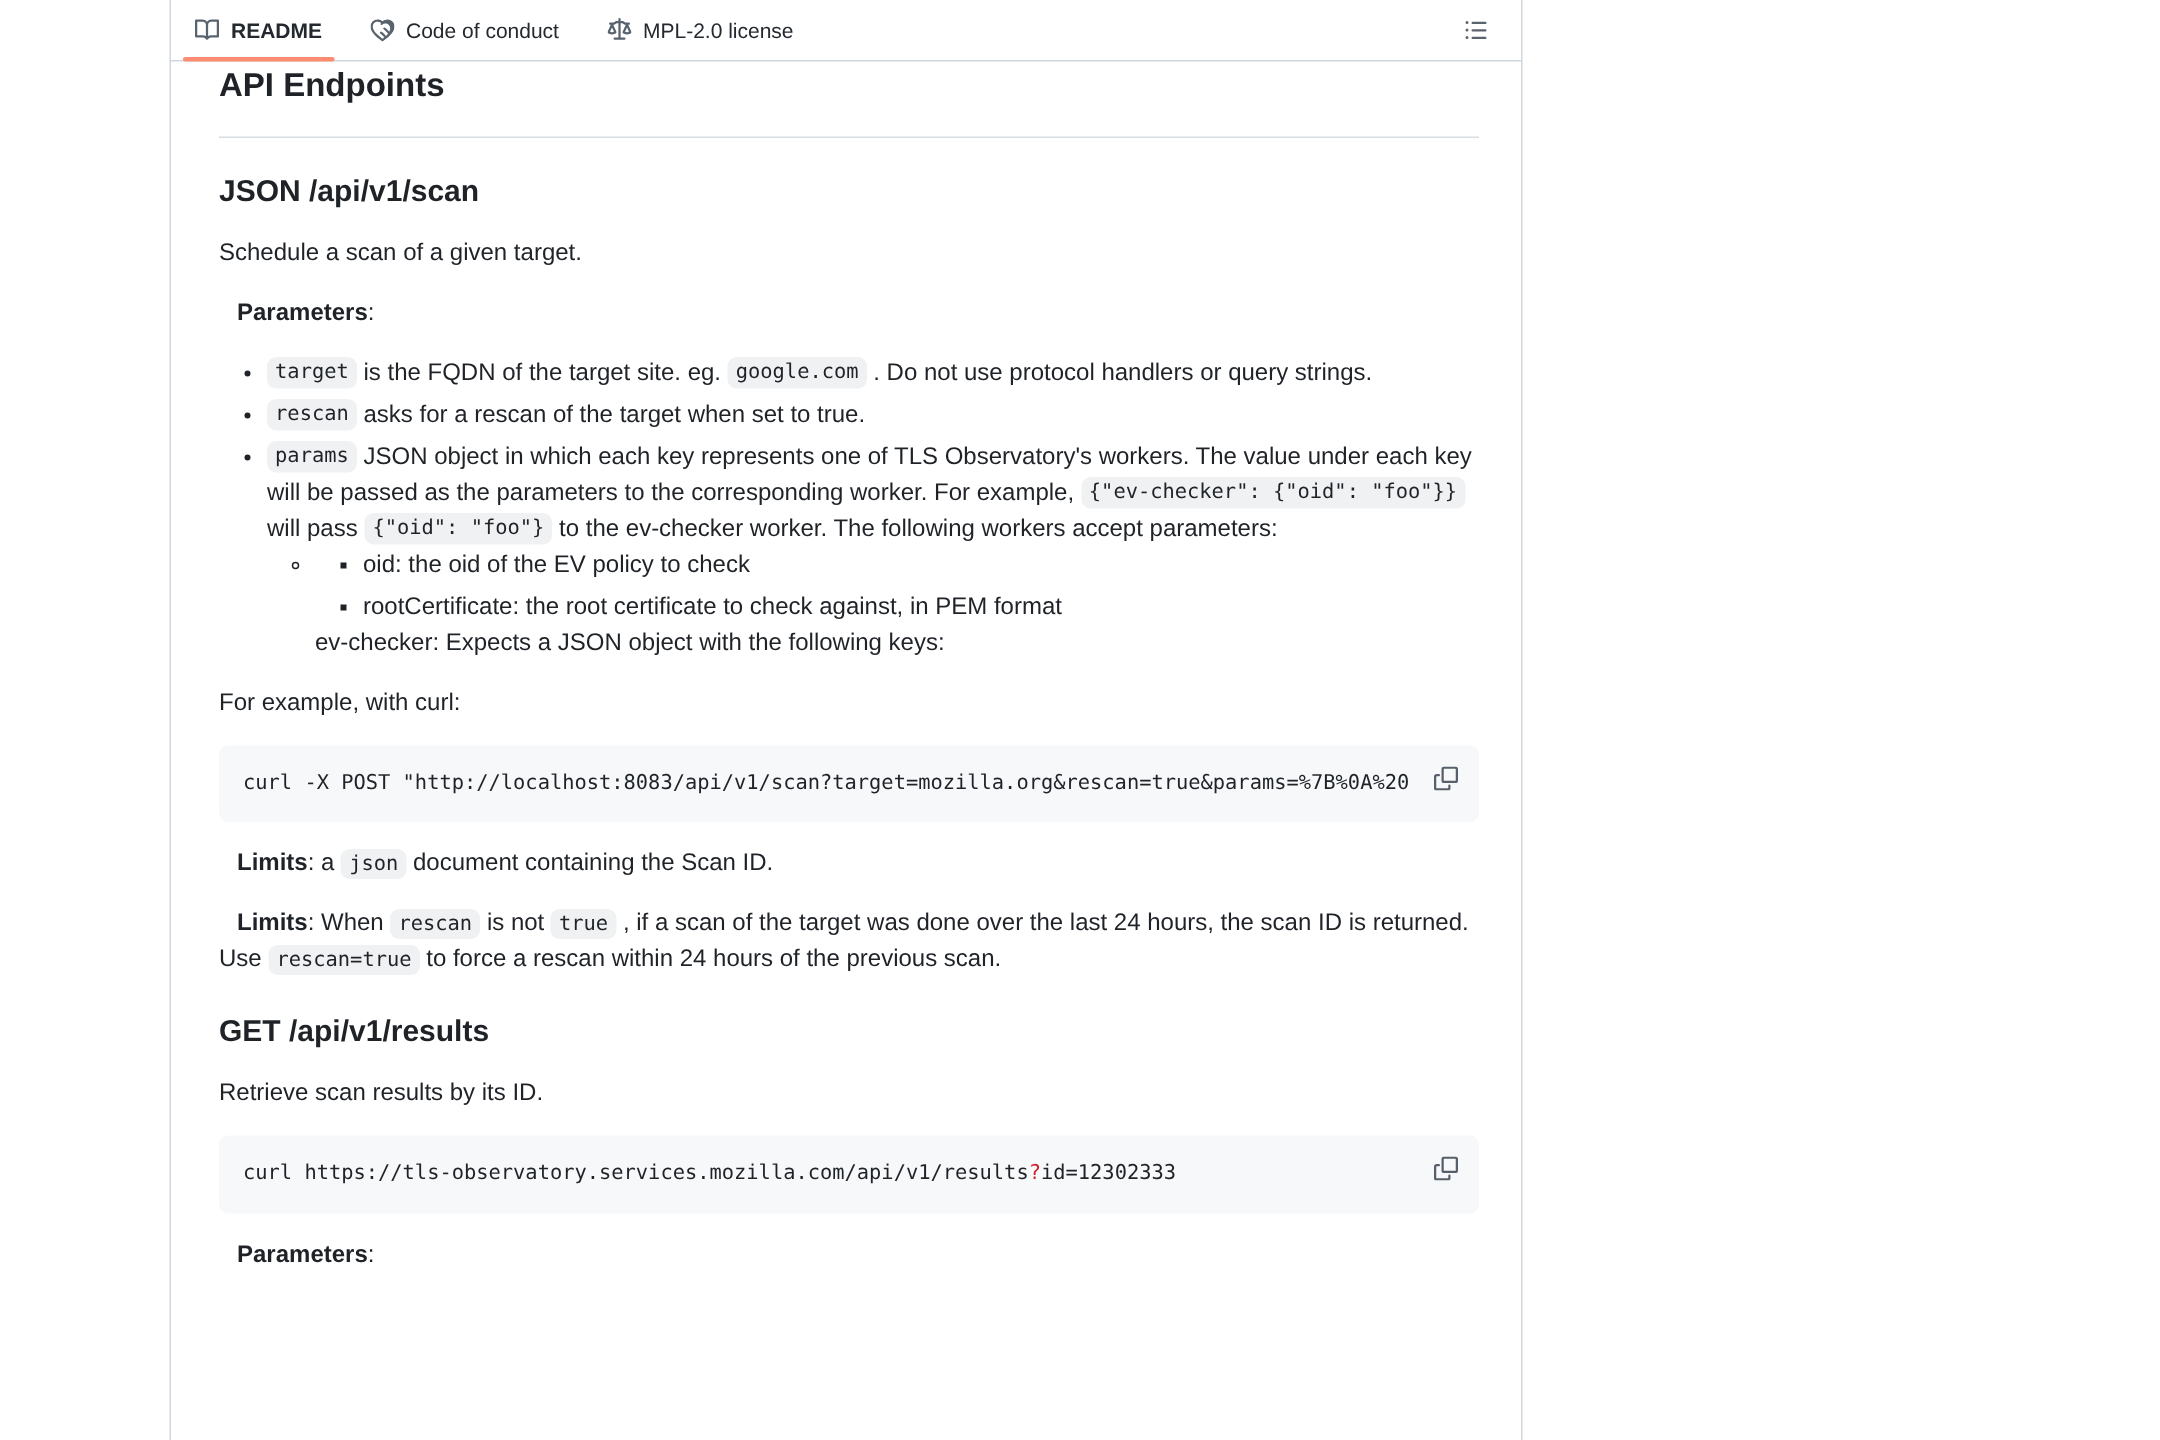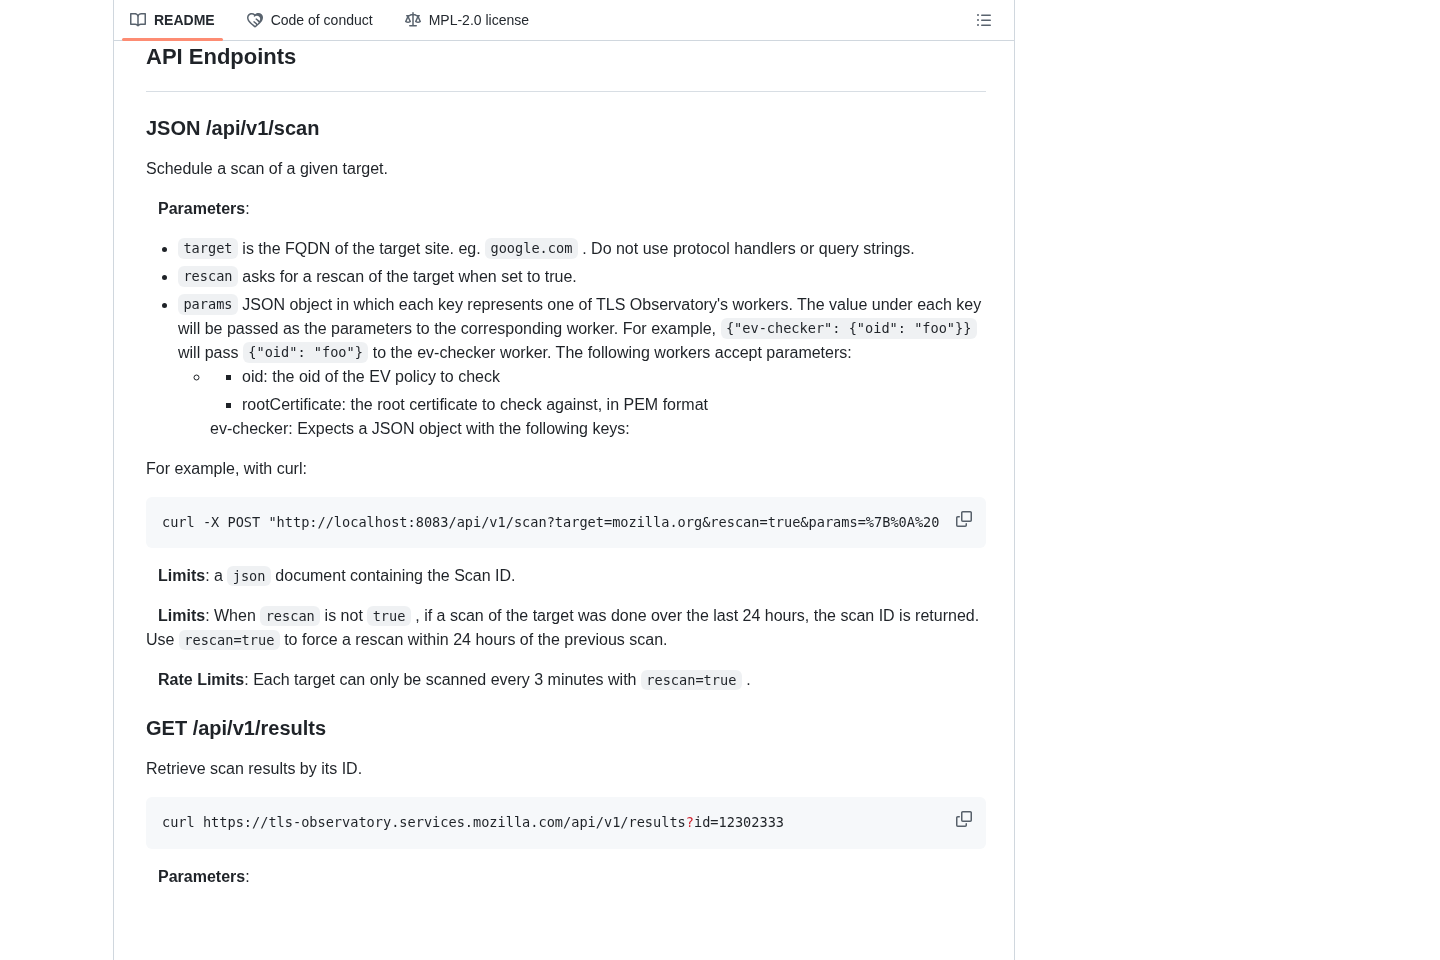--- a/index.html
+++ b/index.html
@@ -171,21 +171,20 @@
       <span style="display:flex">
         <svg width="16" height="16" viewBox="0 0 16 16" fill="currentColor" aria-hidden="true">
               <path d="M0 6.75C0 5.784.784 5 1.75 5h1.5a.75.75 0 0 1 0 1.5h-1.5a.25.25 0 0 0-.25.25v7.5c0 .138.112.25.25.25h7.5a.25.25 0 0 0 .25-.25v-1.5a.75.75 0 0 1 1.5 0v1.5A1.75 1.75 0 0 1 9.25 16h-7.5A1.75 1.75 0 0 1 0 14.25Z"></path>
               <path d="M5 1.75C5 .784 5.784 0 6.75 0h7.5C15.216 0 16 .784 16 1.75v7.5A1.75 1.75 0 0 1 14.25 11h-7.5A1.75 1.75 0 0 1 5 9.25Zm1.75-.25a.25.25 0 0 0-.25.25v7.5c0 .138.112.25.25.25h7.5a.25.25 0 0 0 .25-.25v-7.5a.25.25 0 0 0-.25-.25Z"></path>
             </svg>
       </span>
     </button></pre>
 
     <p><strong>Limits</strong>: a <code class="ic">json</code> document containing the Scan ID.</p>
     <p><strong>Limits</strong>: When <code class="ic">rescan</code> is not <code class="ic">true</code> , if a scan of the target was done over the last 24 hours, the scan ID is returned. Use <code class="ic">rescan=true</code> to force a rescan within 24 hours of the previous scan.</p>
-    <p><strong>Rate Limits</strong>: Each target can only be scanned every 3 minutes with <code class="ic">rescan=true</code> .</p>
 
     <h3>GET /api/v1/results</h3>
     <p>Retrieve scan results by its ID.</p>
 
     <pre>curl https://tls-observatory.services.mozilla.com/api/v1/results<span class="red">?</span>id=12302333<button class="copy-btn cb3">
       <span style="display:flex">
         <svg width="16" height="16" viewBox="0 0 16 16" fill="currentColor" aria-hidden="true">
               <path d="M0 6.75C0 5.784.784 5 1.75 5h1.5a.75.75 0 0 1 0 1.5h-1.5a.25.25 0 0 0-.25.25v7.5c0 .138.112.25.25.25h7.5a.25.25 0 0 0 .25-.25v-1.5a.75.75 0 0 1 1.5 0v1.5A1.75 1.75 0 0 1 9.25 16h-7.5A1.75 1.75 0 0 1 0 14.25Z"></path>
               <path d="M5 1.75C5 .784 5.784 0 6.75 0h7.5C15.216 0 16 .784 16 1.75v7.5A1.75 1.75 0 0 1 14.25 11h-7.5A1.75 1.75 0 0 1 5 9.25Zm1.75-.25a.25.25 0 0 0-.25.25v7.5c0 .138.112.25.25.25h7.5a.25.25 0 0 0 .25-.25v-7.5a.25.25 0 0 0-.25-.25Z"></path>
             </svg>

